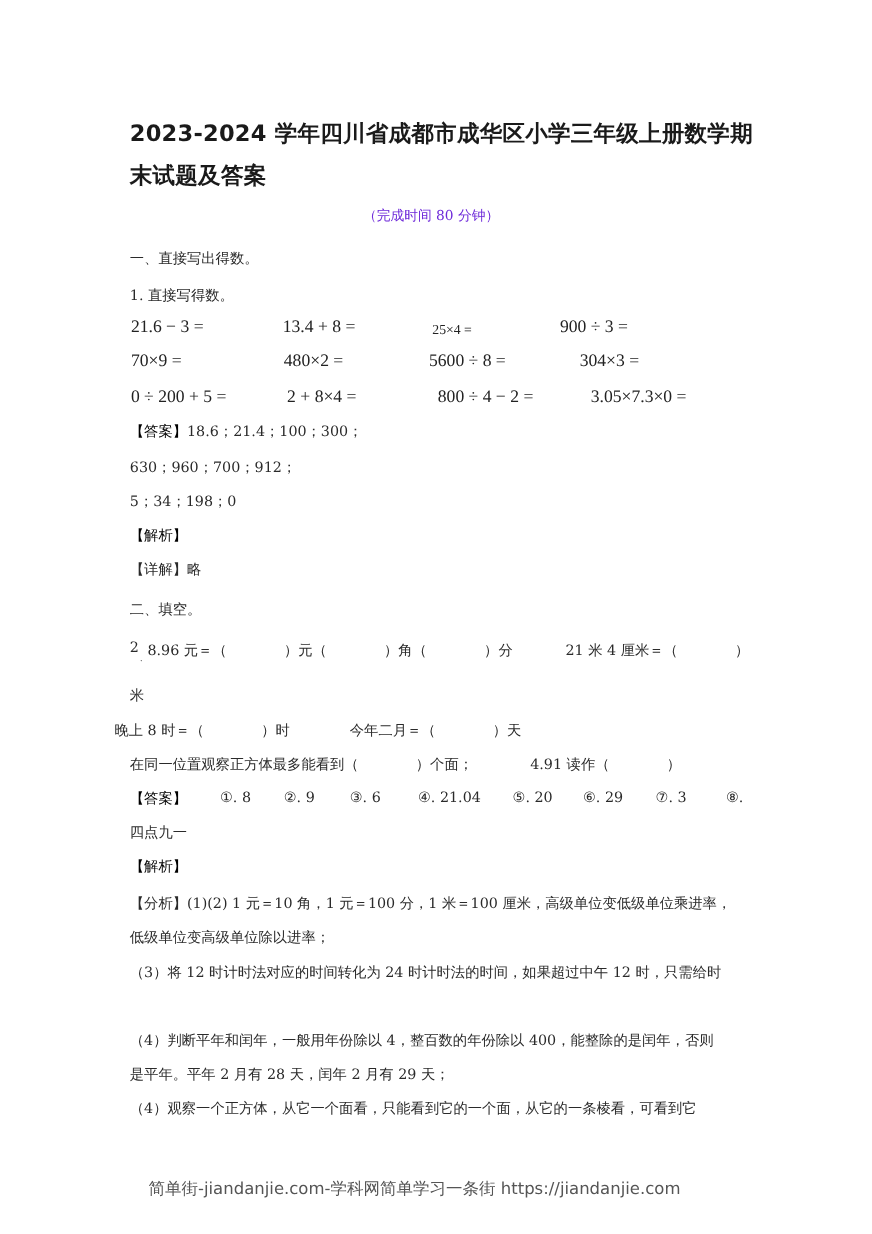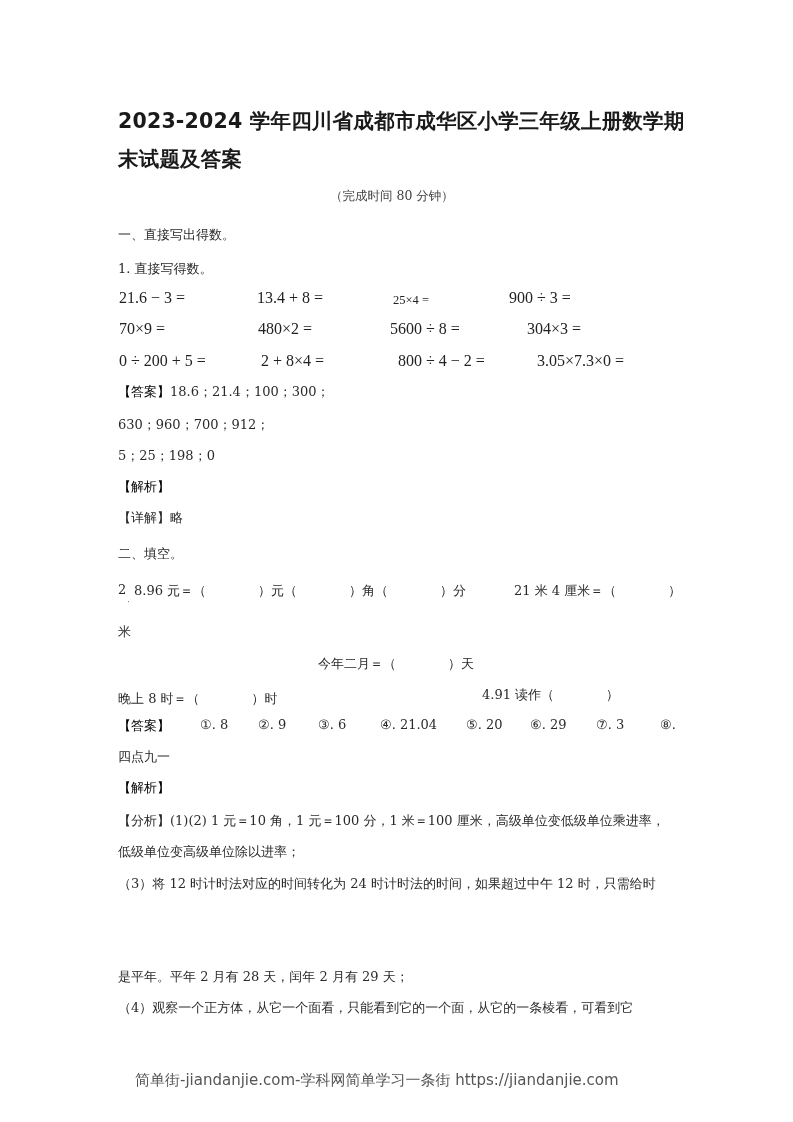--- a/index.html
+++ b/index.html
@@ -2,21 +2,21 @@
 <html><head>
 <meta charset="utf-8">
 <style>
   html, body { margin: 0; padding: 0; background: #ffffff; }
   body { width: 793px; height: 1122px; position: relative; overflow: hidden;
          font-family: "DejaVu Serif", "Liberation Serif", serif; color: #222; }
   .page { position: absolute; left: 0; top: 0; width: 793px; height: 824px; }
   .abs { position: absolute; white-space: nowrap; }
   .title { font-family: "DejaVu Sans", "Liberation Sans", sans-serif; font-weight: bold;
            font-size: 20.5px; color: #1a1a1a; letter-spacing: 0.2px; }
-  .subtitle { font-size: 12.5px; color: #404040; }
+  .subtitle { font-size: 12.5px; color: #6d28d9; }
   .body { font-size: 13px; color: #2a2a2a; }
   .math { font-family: "Liberation Serif", "DejaVu Serif", serif; font-size: 16px; color: #222; }
   .math.small { font-size: 12.5px; }
   .tag { color: #000000; }
   .footer { font-family: "DejaVu Sans", "Liberation Sans", sans-serif; font-size: 15px; color: #555; }
   .dot { position: absolute; font-size: 9px; color: #777; }
 </style>
 </head>
 <body>
 
@@ -41,51 +41,53 @@
 
   <div class="abs math" style="left:119px; top:352px;">0 ÷ 200 + 5 =</div>
   <div class="abs math" style="left:261px; top:352px;">2 + 8×4 =</div>
   <div class="abs math" style="left:398px; top:352px;">800 ÷ 4 − 2 =</div>
   <div class="abs math" style="left:537px; top:352px;">3.05×7.3×0 =</div>
 
   <div class="abs body" style="left:118px; top:383px;">
     <span class="tag">【答案】</span><span>18.6；21.4；100；300；</span>
   </div>
   <div class="abs body" style="left:118px; top:416px;">630；960；700；912；</div>
-  <div class="abs body" style="left:118px; top:447px;">5；25；198；0</div>
+  <div class="abs body" style="left:118px; top:447px;">5；34；198；0</div>
   <div class="abs body tag" style="left:118px; top:478px;">【解析】</div>
   <div class="abs body" style="left:118px; top:509px;">
     <span>【详解】</span><span>略</span>
   </div>
 
   <div class="abs body" style="left:118px; top:545px;">二、填空。</div>
 
   <div class="abs body" style="left:118px; top:582px;">2</div>
   <div class="dot" style="left:127px; top:597px;">·</div>
   <div class="abs body" style="left:134px; top:582px;">8.96 元＝（　　　　）元（　　　　）角（　　　　）分</div>
   <div class="abs body" style="left:514px; top:582px;">21 米 4 厘米＝（　　　　）</div>
   <div class="abs body" style="left:118px; top:623px;">米</div>
 
-  <div class="abs body" style="left:118px; top:655px;margin-top:35px;">晚上 8 时＝（　　　　）时</div>
+  <div class="abs body" style="left:104px; top:655px;">晚上 8 时＝（　　　　）时</div>
   <div class="abs body" style="left:318px; top:655px;">今年二月＝（　　　　）天</div>
 
+  <div class="abs body" style="left:118px; top:686px;">在同一位置观察正方体最多能看到（　　　　）个面；</div>
   <div class="abs body" style="left:482px; top:686px;">4.91 读作（　　　　）</div>
 
   <div class="abs body tag" style="left:118px; top:717px;">【答案】</div>
   <div class="abs body" style="left:200px; top:717px;">①. 8</div>
   <div class="abs body" style="left:258px; top:717px;">②. 9</div>
   <div class="abs body" style="left:318px; top:717px;">③. 6</div>
   <div class="abs body" style="left:380px; top:717px;">④. 21.04</div>
   <div class="abs body" style="left:466px; top:717px;">⑤. 20</div>
   <div class="abs body" style="left:530px; top:717px;">⑥. 29</div>
   <div class="abs body" style="left:596px; top:717px;">⑦. 3</div>
   <div class="abs body" style="left:660px; top:717px;">⑧.</div>
   <div class="abs body" style="left:118px; top:748px;">四点九一</div>
 
   <div class="abs body tag" style="left:118px; top:779px;">【解析】</div>
   <div class="abs body" style="left:118px; top:812px;">【分析】(1)(2) 1 元＝10 角，1 元＝100 分，1 米＝100 厘米，高级单位变低级单位乘进率，</div>
   <div class="abs body" style="left:118px; top:843px;">低级单位变高级单位除以进率；</div>
   <div class="abs body" style="left:118px; top:875px;">（3）将 12 时计时法对应的时间转化为 24 时计时法的时间，如果超过中午 12 时，只需给时</div>
+  <div class="abs body" style="left:118px; top:937px;">（4）判断平年和闰年，一般用年份除以 4，整百数的年份除以 400，能整除的是闰年，否则</div>
   <div class="abs body" style="left:118px; top:968px;">是平年。平年 2 月有 28 天，闰年 2 月有 29 天；</div>
   <div class="abs body" style="left:118px; top:999px;">（4）观察一个正方体，从它一个面看，只能看到它的一个面，从它的一条棱看，可看到它</div>
 
   <div class="abs footer" style="left:135px; top:1071px;">简单街-jiandanjie.com-学科网简单学习一条街 https://jiandanjie.com</div>
 </div>
 
 </body></html>

